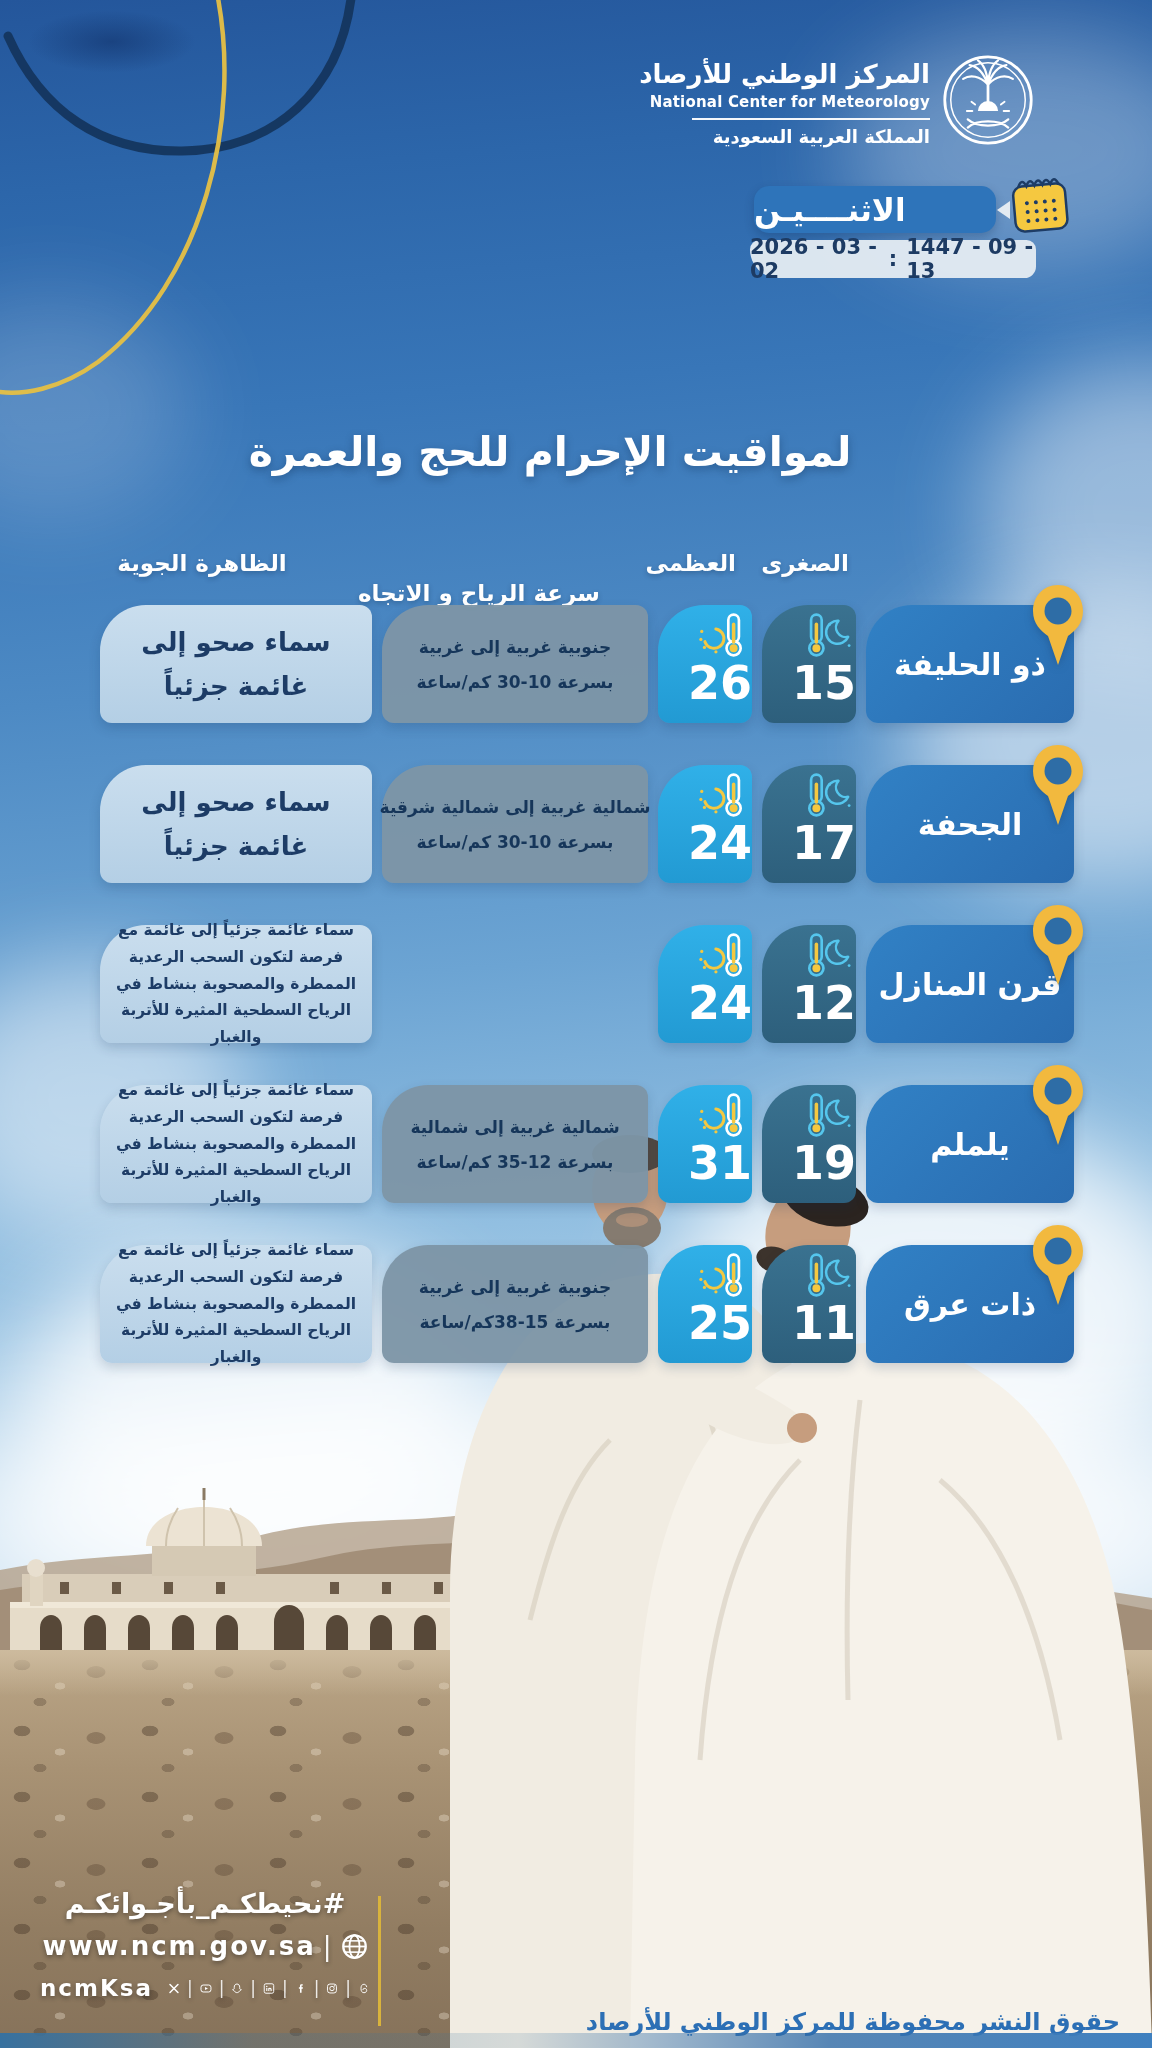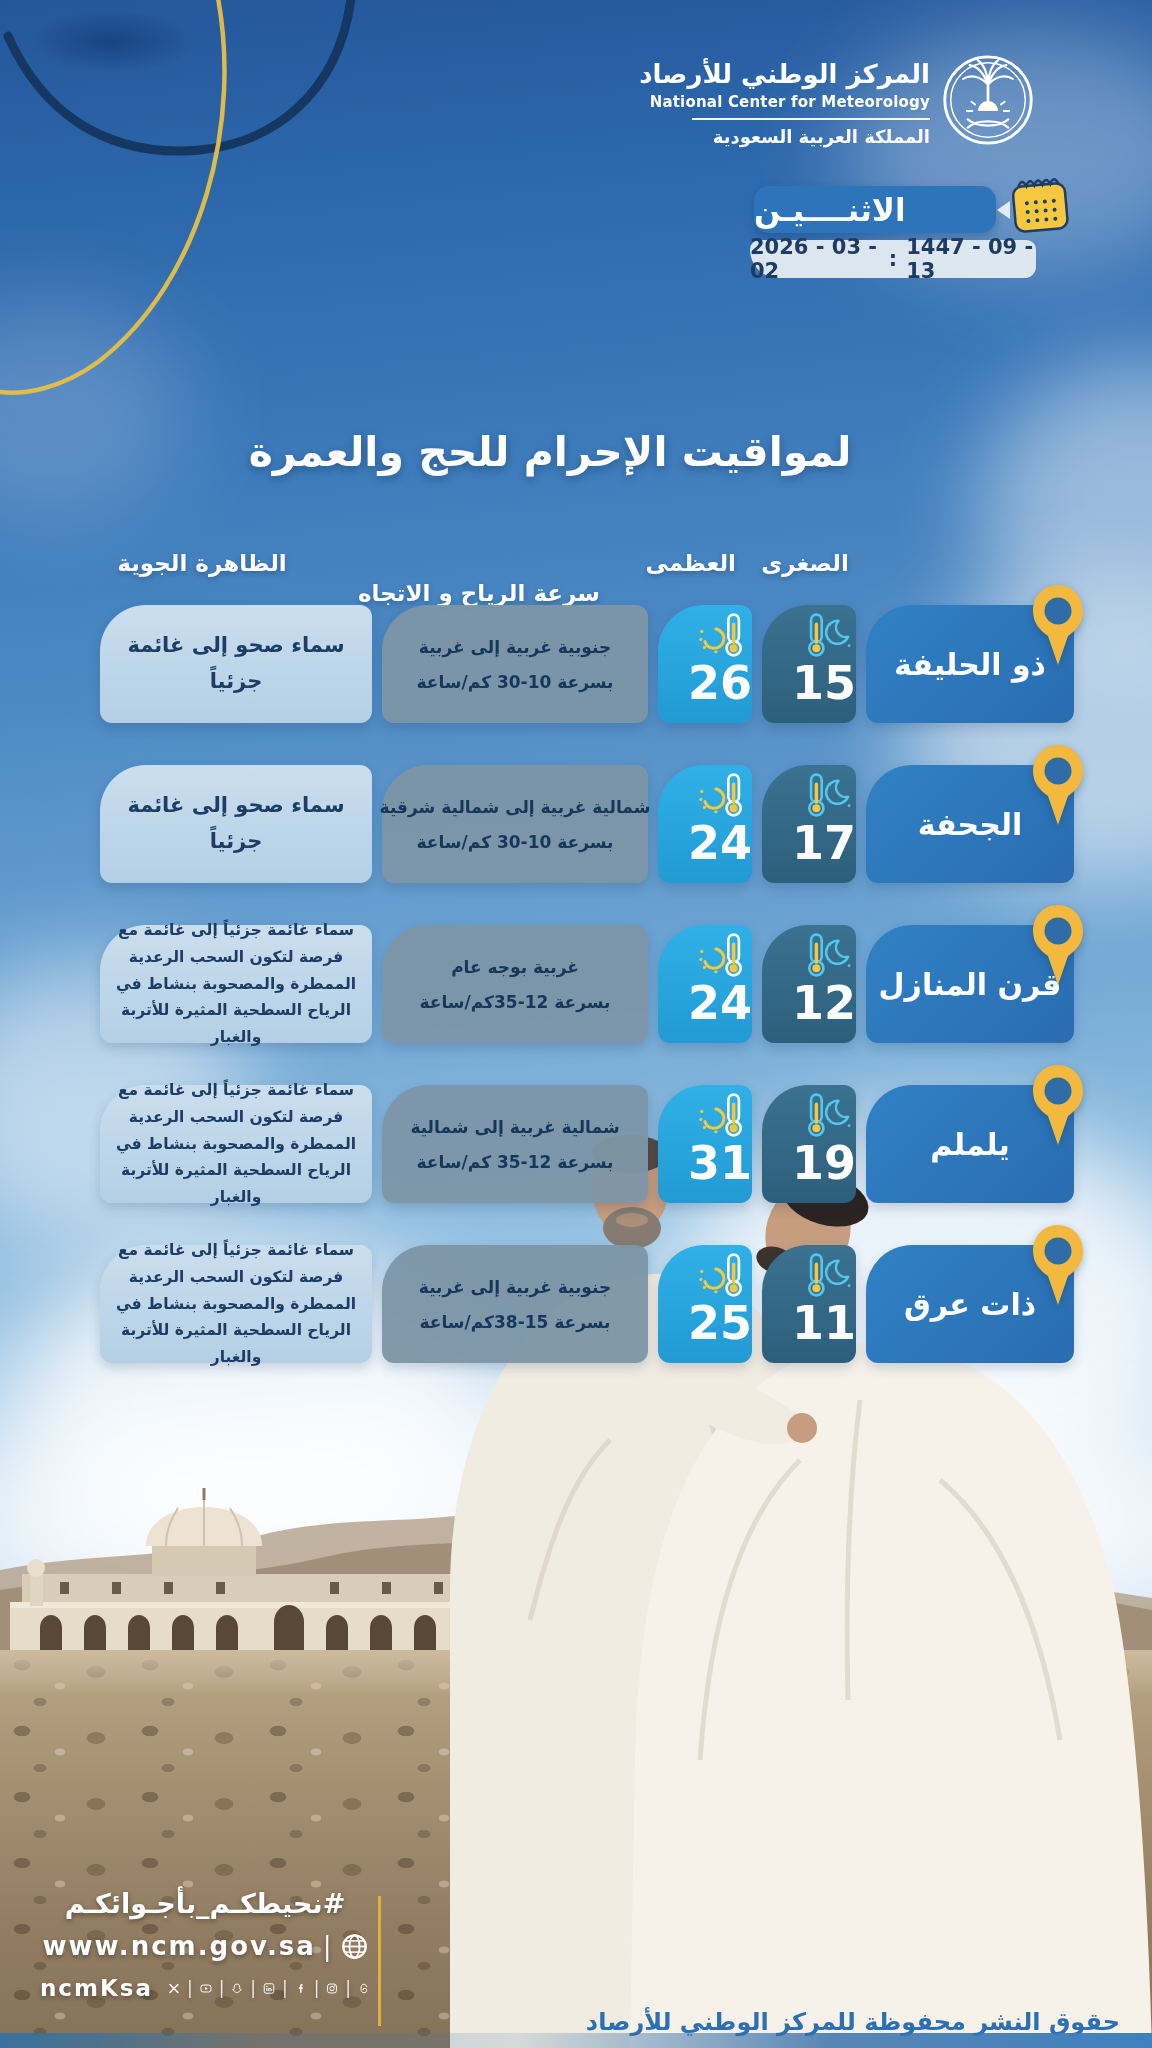--- a/index.html
+++ b/index.html
@@ -43,21 +43,21 @@
   .th-wind{left:380px;width:220px;margin-top:30px;}
   .th-max{left:646px;width:90px;}
   .th-min{left:760px;width:90px;}
 
   
   .row{position:absolute;left:100px;width:940px;height:118px;}
   .seg{position:absolute;top:0;height:118px;border-radius:46px 12px 12px 12px;box-shadow:0 5px 12px rgba(15,45,85,.18);}
   .seg-weather{left:0;width:272px;background:linear-gradient(180deg,#cadeee,#b4cfe5);
     display:flex;align-items:center;justify-content:center;padding:6px 14px;box-sizing:border-box;}
   .weather-text{color:#1d3c66;font-weight:700;text-align:center;direction:rtl;}
-  .weather-text.short{font-size:21px;line-height:1.7;}
+  .weather-text.short{font-size:26px;line-height:1.7;}
   .weather-text.long{font-size:15.5px;line-height:1.72;}
   .seg-wind{left:282px;width:266px;background:rgba(125,149,167,.96);
     display:flex;flex-direction:column;align-items:center;justify-content:center;gap:15px;
     color:#16365a;font-weight:700;font-size:17px;direction:rtl;white-space:nowrap;}
   .seg-max{left:558px;width:94px;background:linear-gradient(180deg,#30b0e8,#229ad3);}
   .seg-min{left:662px;width:94px;background:linear-gradient(180deg,#3a7290,#2d5f7c);}
   .seg-max,.seg-min{display:flex;flex-direction:column;align-items:flex-end;padding-top:7px;box-sizing:border-box;color:#fff;}
   .temp-icon{width:58px;height:46px;}
   .temp-value{font-size:46px;font-weight:700;line-height:1.1;}
   .seg-loc{left:766px;width:208px;background:linear-gradient(135deg,#3181c5,#2a6cb0);
@@ -352,24 +352,20 @@
       <svg class="pin">
           <use href="#sym-pin"></use>
         </svg>
     </div>
   </div>
 
   <div class="row" style="top:925px">
     <div class="seg seg-weather">
       <div class="weather-text long">سماء غائمة جزئياً إلى غائمة مع فرصة لتكون السحب الرعدية الممطرة والمصحوبة بنشاط في الرياح السطحية المثيرة للأتربة والغبار</div>
     </div>
-    <div class="seg seg-wind">
-      <div>غربية بوجه عام</div>
-      <div>بسرعة 12-35كم/ساعة</div>
-    </div>
     <div class="seg seg-max">
       <svg class="temp-icon">
           <use href="#sym-sunthermo"></use>
         </svg>
       <div class="temp-value">24</div>
     </div>
     <div class="seg seg-min">
       <svg class="temp-icon">
           <use href="#sym-moonthermo"></use>
         </svg>

